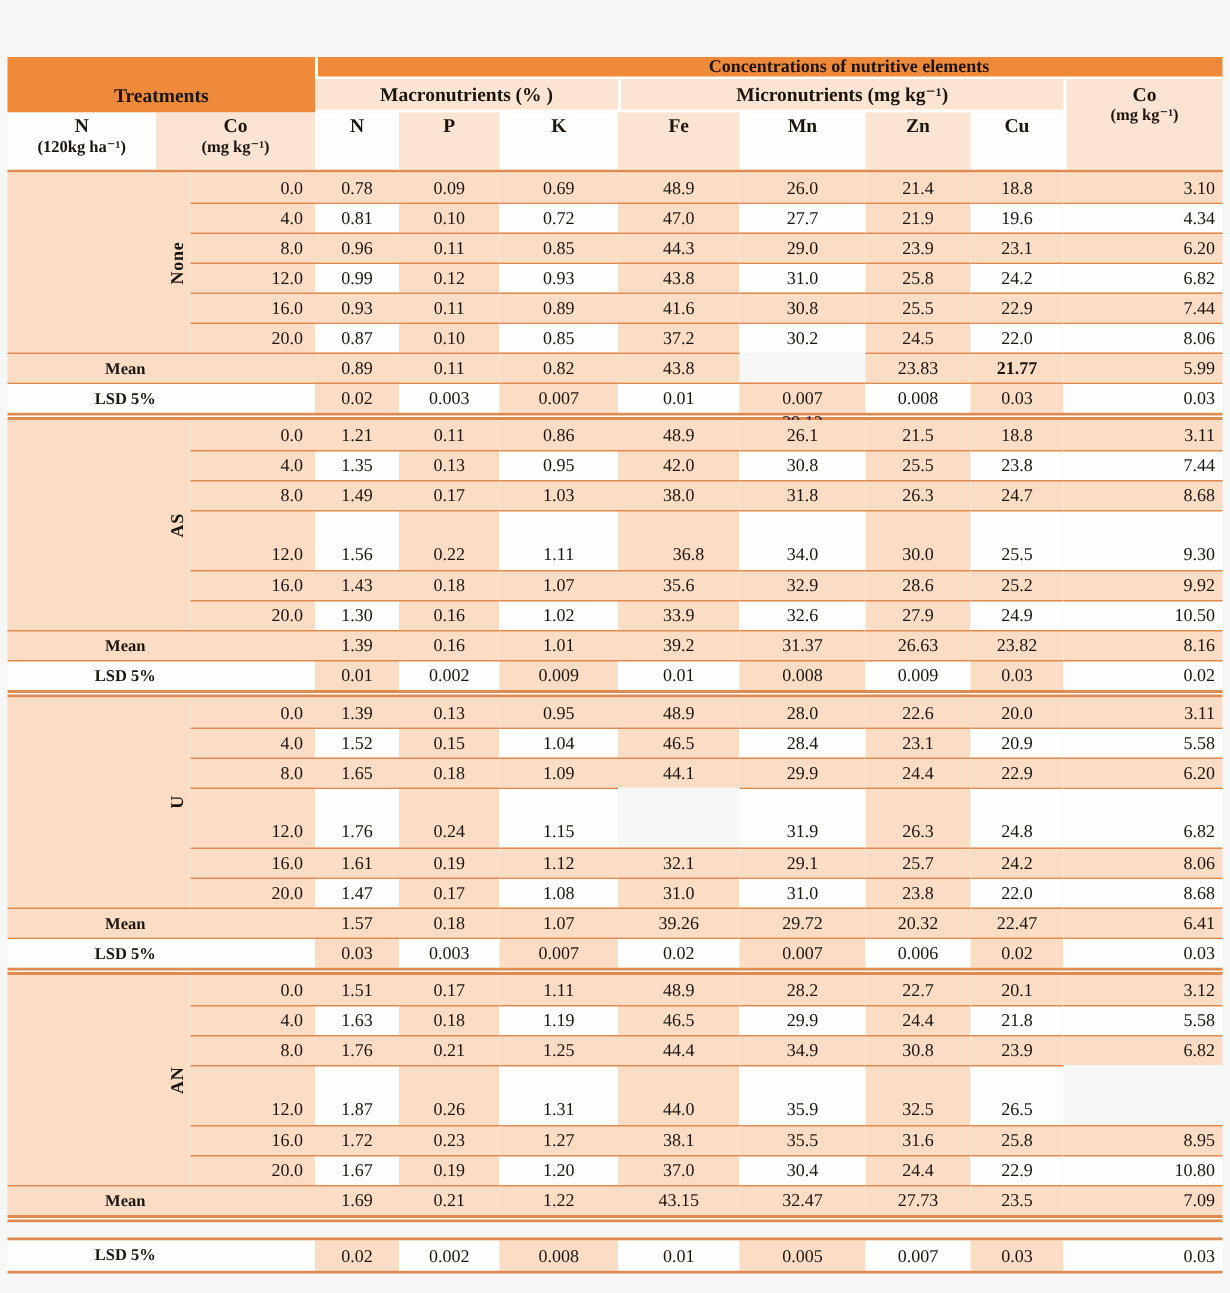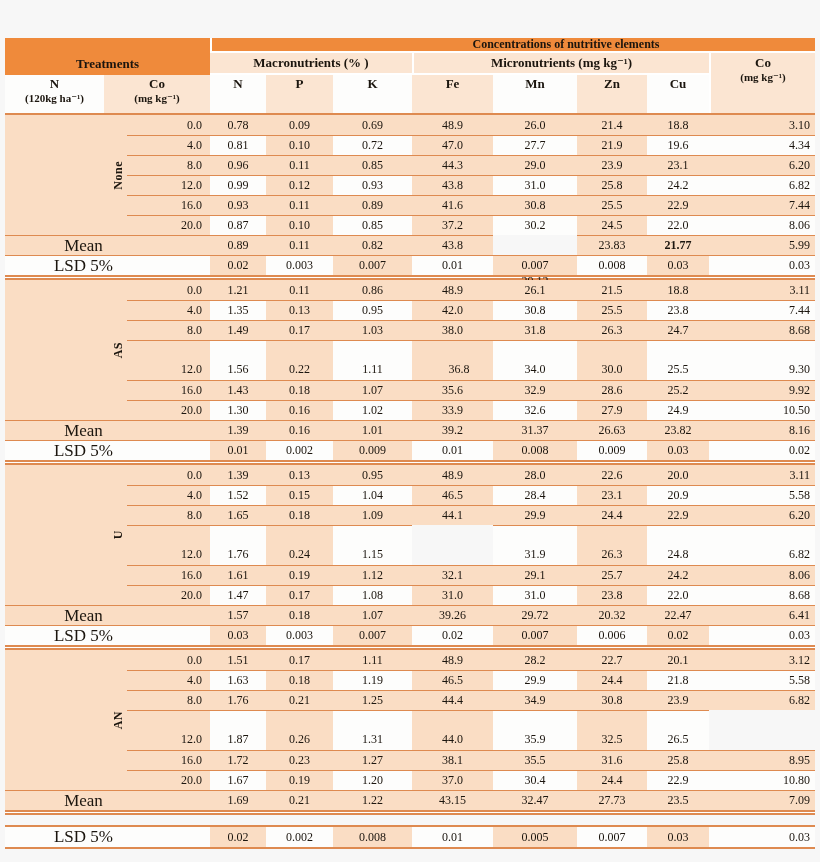--- a/index.html
+++ b/index.html
@@ -47,21 +47,21 @@
     display:grid;
     grid-template-columns:122px 83px 56px 67px 79px 81px 84px 70px 62px 106px;
   }
   .cell{display:flex;align-items:center;justify-content:center;font-size:12px;}
   .bt{border-top:1.5px solid var(--line);}
   .dose{justify-content:flex-end;padding-right:8px;}
   .co{justify-content:flex-end;padding-right:5px;}
   .tall{align-items:flex-end;padding-bottom:3px;}
   .labcell{justify-content:flex-end;padding-right:1px;}
   .rot{writing-mode:vertical-rl;transform:rotate(180deg);font-weight:bold;font-size:12px;letter-spacing:.5px;}
-  .rowlabel{font-weight:normal;justify-content:center;padding-right:48px;font-size:17px;}
+  .rowlabel{font-weight:bold;justify-content:center;padding-right:48px;font-size:11px;}
   .dsep{height:5px;background:#fff;border-top:2px solid var(--line);border-bottom:2px solid var(--line);}
   .gap{height:10px;background:var(--page);}
   .lsdgrid{border-top:2px solid var(--line);border-bottom:2px solid var(--line);}
 </style>
 </head>
 <body>
 
 <div class="table">
 
   <div class="hdr">

